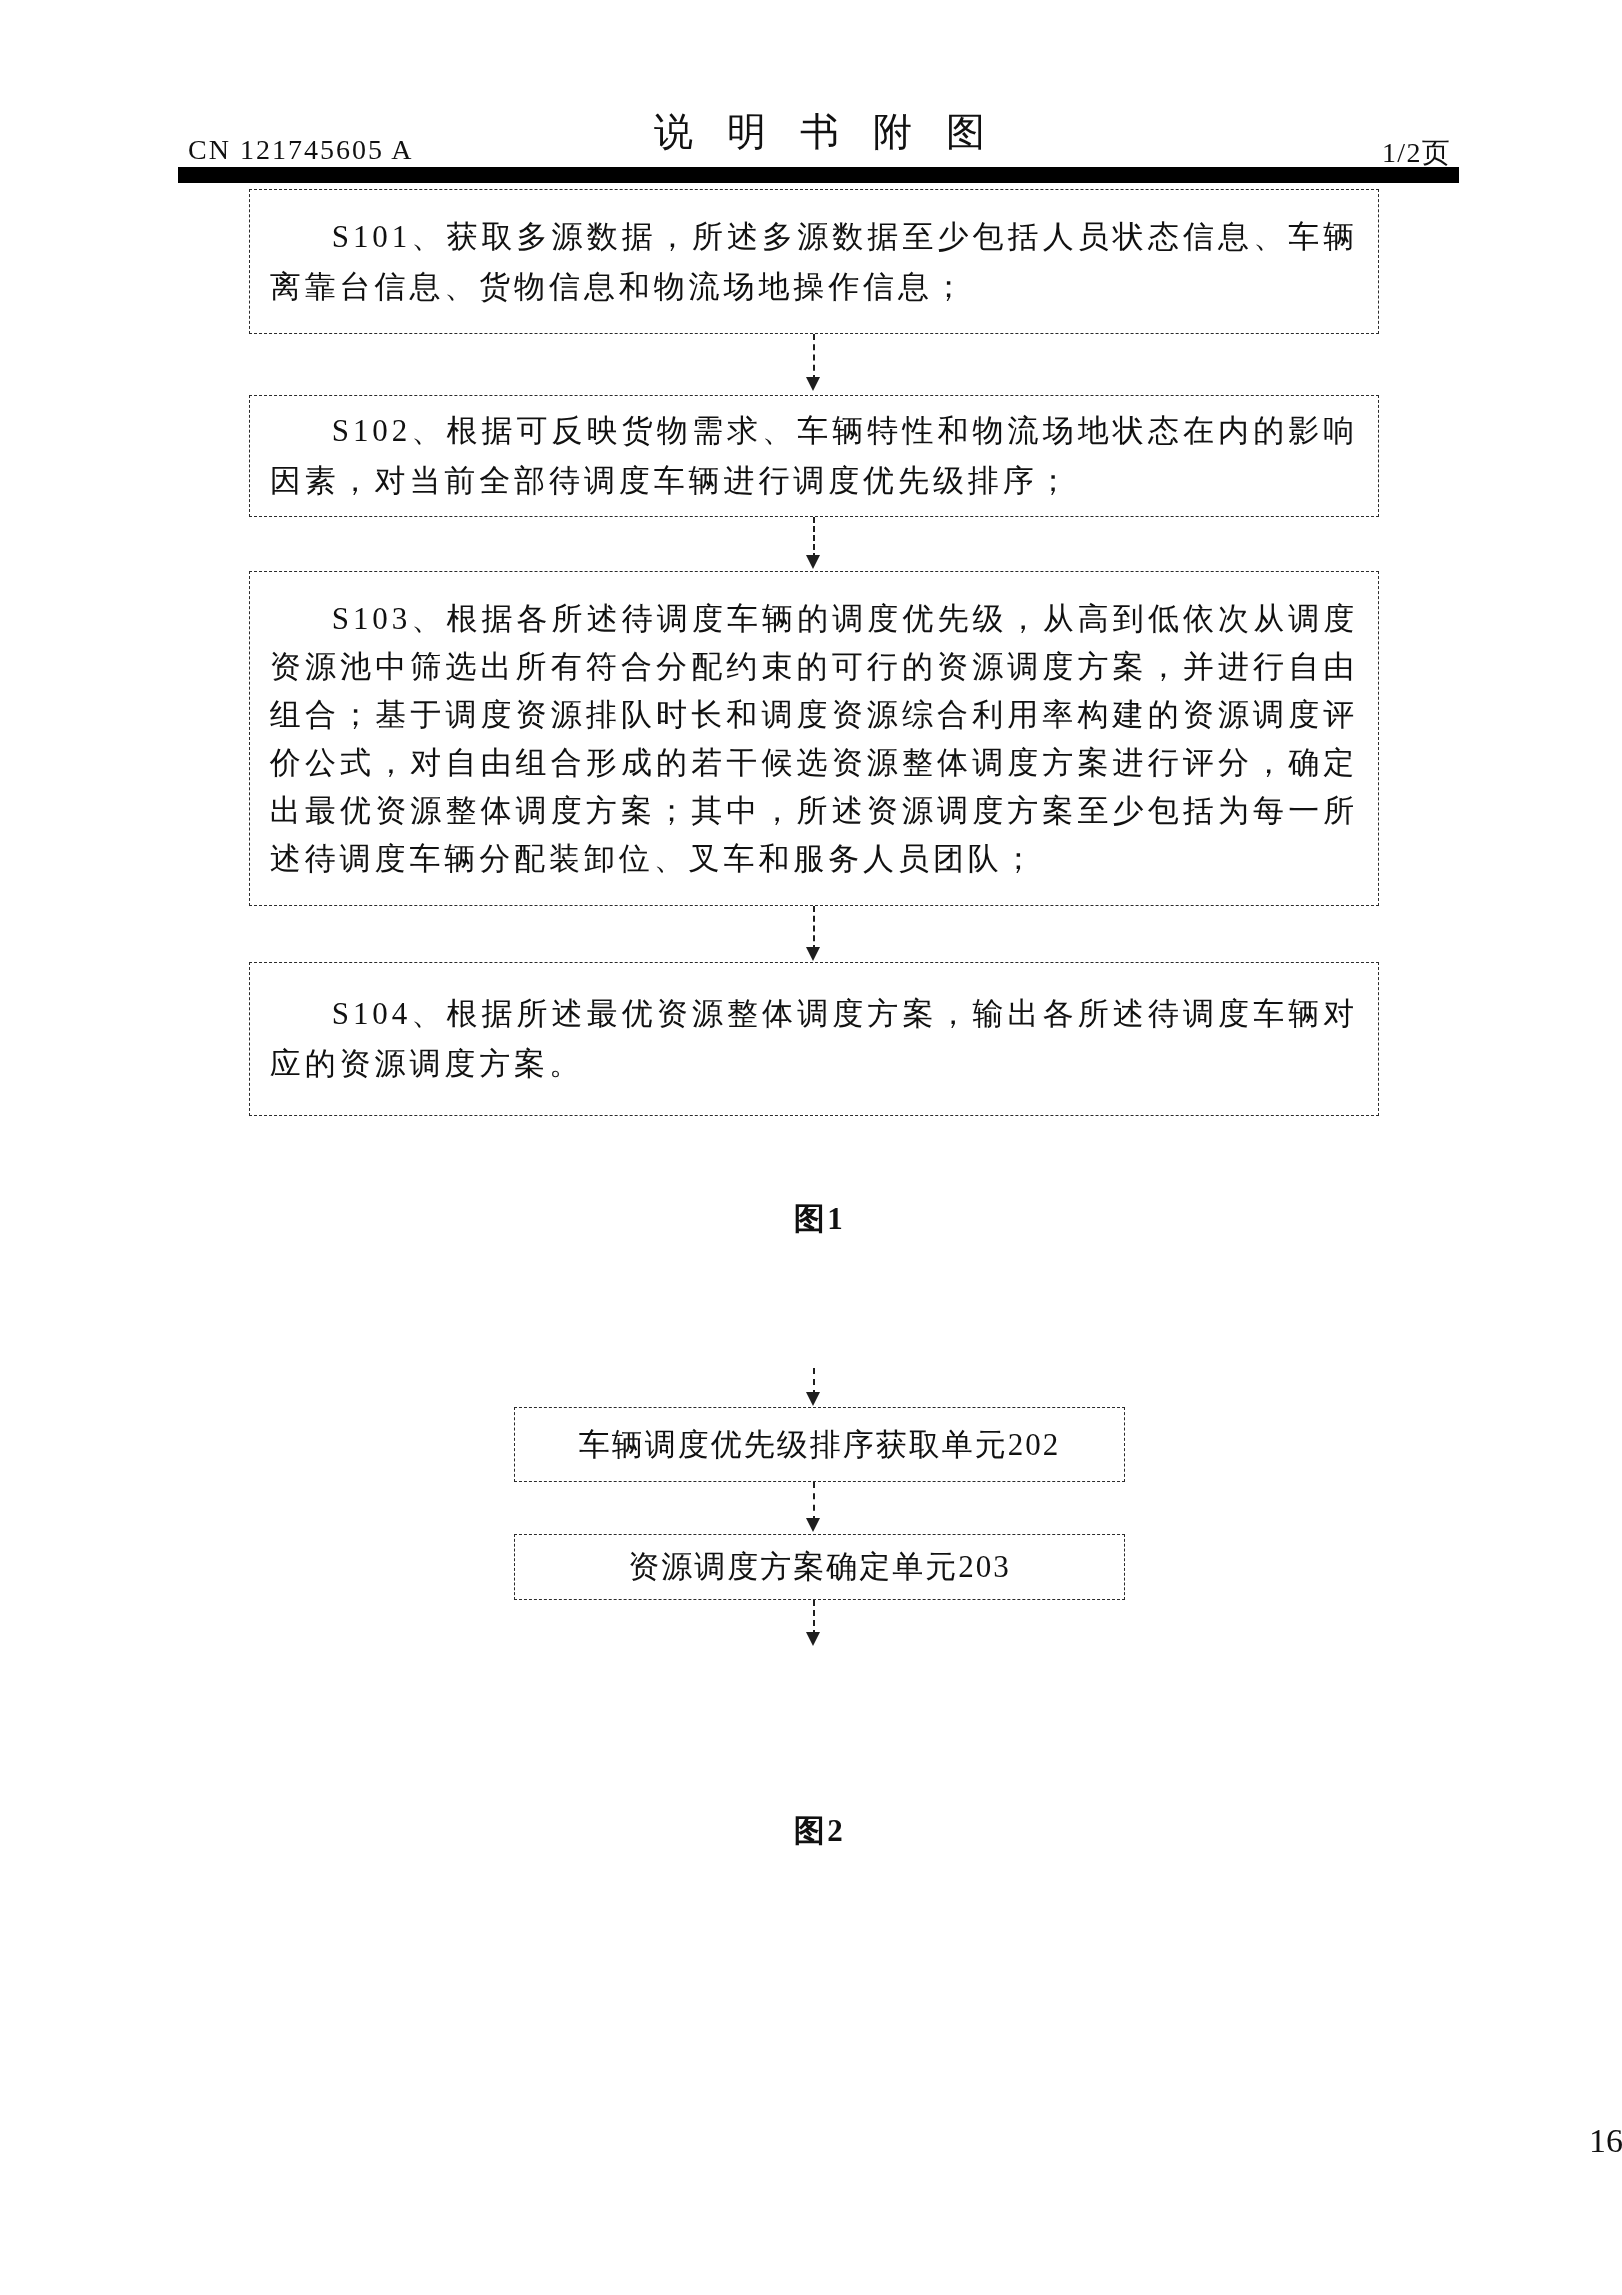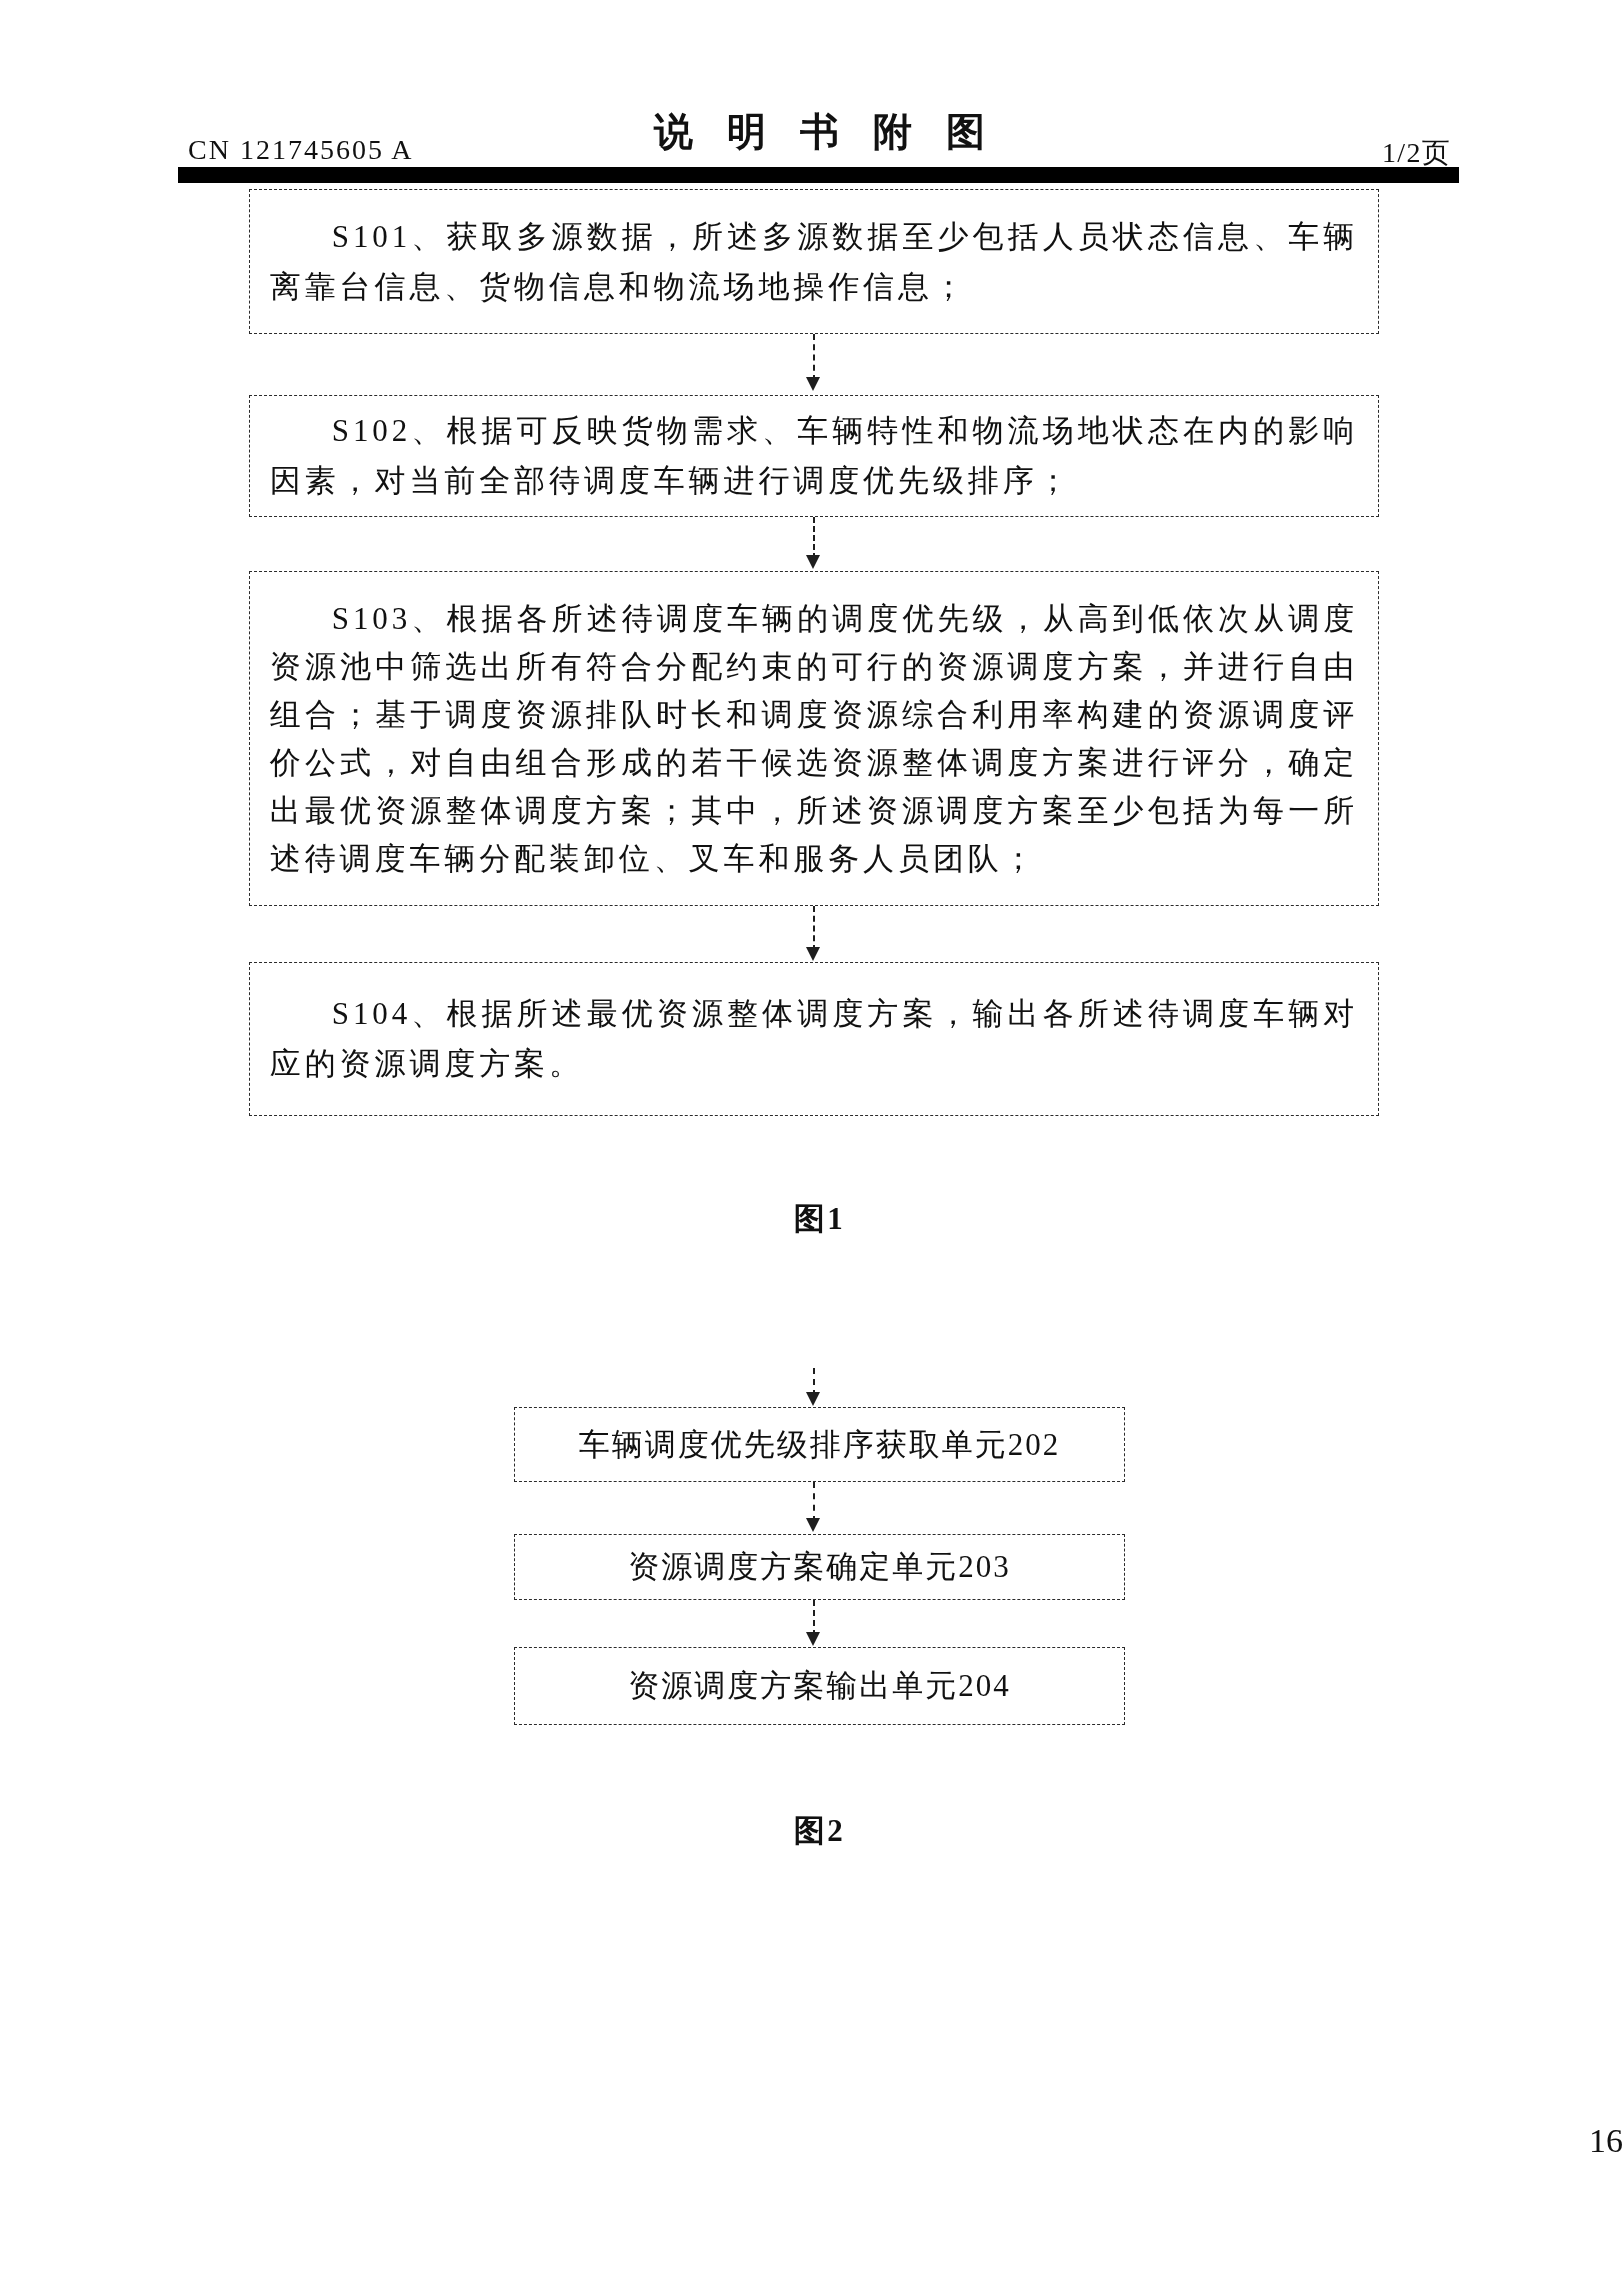--- a/index.html
+++ b/index.html
@@ -12,21 +12,21 @@
   }
   .page { position: absolute; inset: 0; background: #ffffff; }
 
   
   .doc-number {
     position: absolute; left: 172px; top: 118px;
     font-size: 28px; letter-spacing: 2px; white-space: nowrap;
   }
   .header-title {
     position: absolute; left: 638px; top: 89px;
-    font-size: 39px; font-weight: bold; letter-spacing: 34px;
+    font-size: 39px; font-weight: normal; letter-spacing: 34px;
     white-space: nowrap;
   }
   .page-info {
     position: absolute; left: 1366px; top: 118px;
     font-size: 28px; letter-spacing: 1.3px; white-space: nowrap; text-align: right;
   }
   .header-rule {
     position: absolute; left: 170px; top: 159px;
     width: 1281px; height: 5.9px; background: #000;
   }
@@ -126,22 +126,19 @@
   <div class="unit-box box-u202">
     <span>车辆调度优先级排序获取单元202</span>
   </div>
   <div class="arrow arrow-5"></div>
 
   <div class="unit-box box-u203">
     <span>资源调度方案确定单元203</span>
   </div>
   <div class="arrow arrow-6"></div>
 
-  <div class="unit-box box-u204">
-    <span>资源调度方案输出单元204</span>
-  </div>
 
   <div class="fig-caption caption-fig2">图2</div>
 
   <div class="page-number">16</div>
 
 </div>
 
 
 </body></html>

